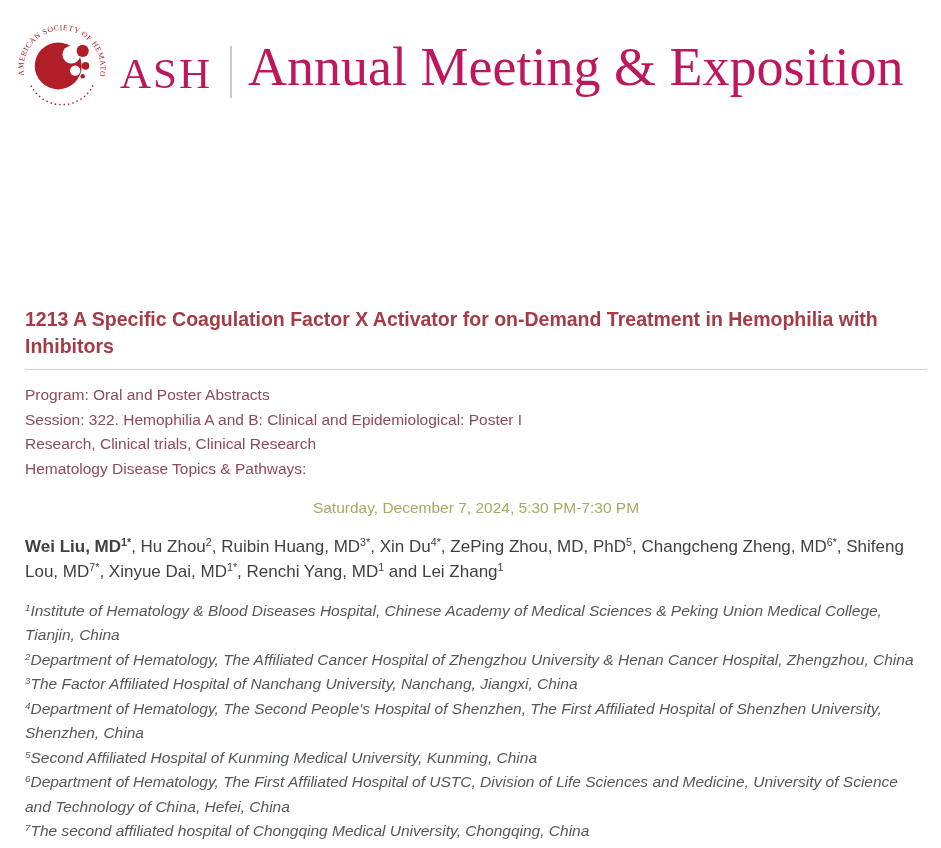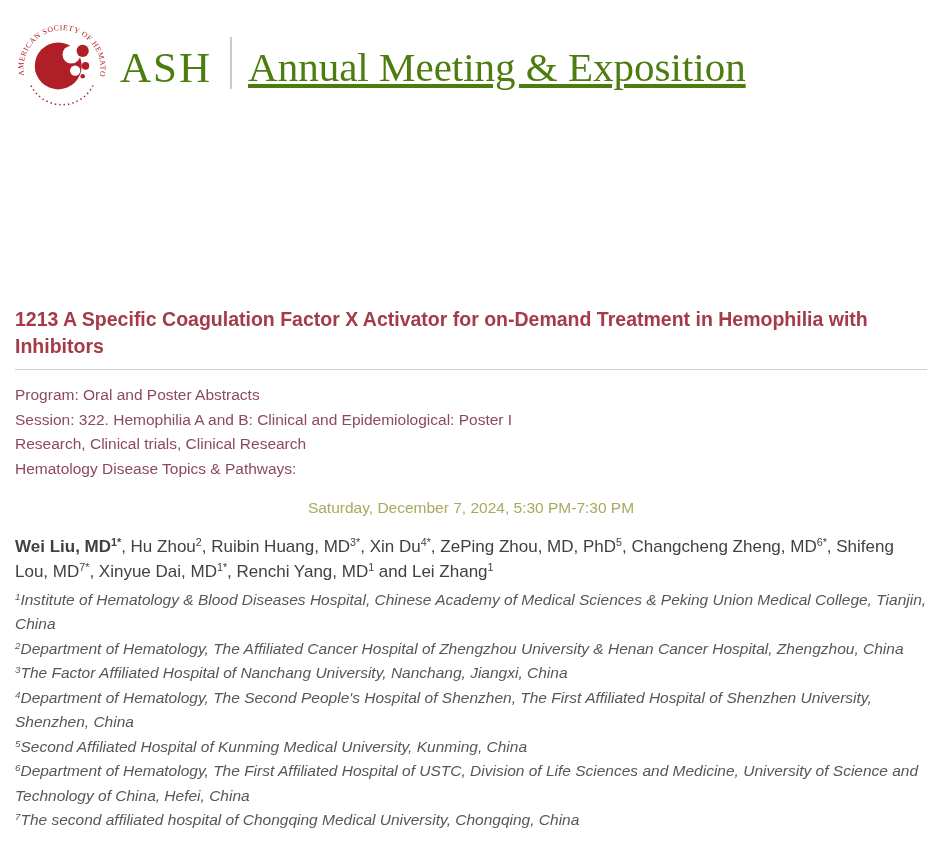--- a/index.html
+++ b/index.html
@@ -14,46 +14,45 @@
   
   .site-header {
     display: flex;
     align-items: center;
     padding: 16px 0 0 14px;
     height: 112px;
   }
   .logo-mark { width: 96px; height: 94px; flex: 0 0 auto; }
   .brand {
     display: flex;
-    align-items: flex-start;
+    align-items: flex-end;
     margin-left: 10px;
     font-family: "Liberation Serif", serif;
-    color: #4d7c0f;
+    color: #be185d;
   }
   .brand .ash {
     font-size: 43px;
     letter-spacing: 2px;
     font-weight: 500;
     padding-top: 6px;
   }
   .brand .vline {
     width: 2px;
     height: 52px;
     background: #c9c9c9;
     margin: 0 16px 0 18px;
   }
   .brand .meeting {
-    font-size: 41px;
+    font-size: 54px;
     padding-top: 6px;
     white-space: nowrap;
-    text-decoration: underline;
   }
   
   .content {
-    padding: 0 14px 0 15px;
+    padding: 0 14px 0 25px;
   }
   .abstract-title {
     margin-top: 194px;
     font-size: 19.5px;
     line-height: 27px;
     font-weight: bold;
     color: #a43b46;
     max-width: 905px;
   }
   .title-divider {
@@ -83,21 +82,21 @@
   }
   .authors .bold { font-weight: bold; }
   sup {
     font-size: 0.63em;
     line-height: 0;
     vertical-align: baseline;
     position: relative;
     top: -0.5em;
   }
   .affiliations {
-    margin-top: 4px;
+    margin-top: 15px;
     font-style: italic;
     color: #54585c;
     font-size: 15.5px;
     line-height: 24.5px;
     max-width: 916px;
   }
   .affiliation { max-width: 916px; }
 </style>
 </head>
 <body>

